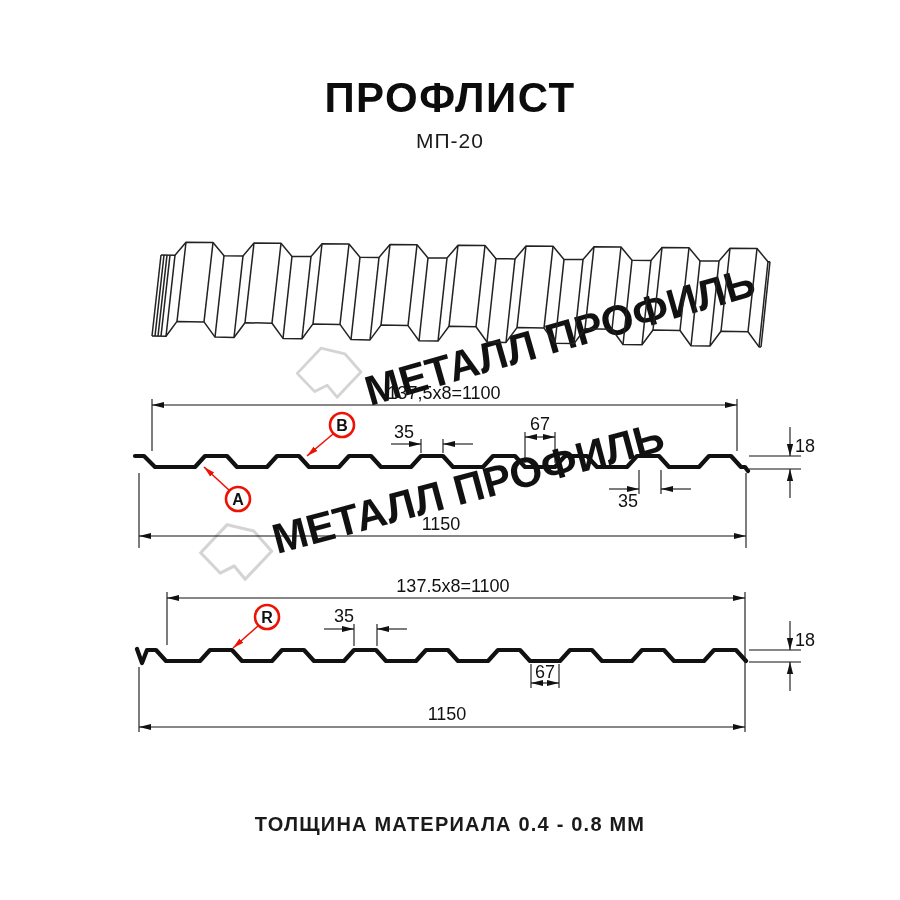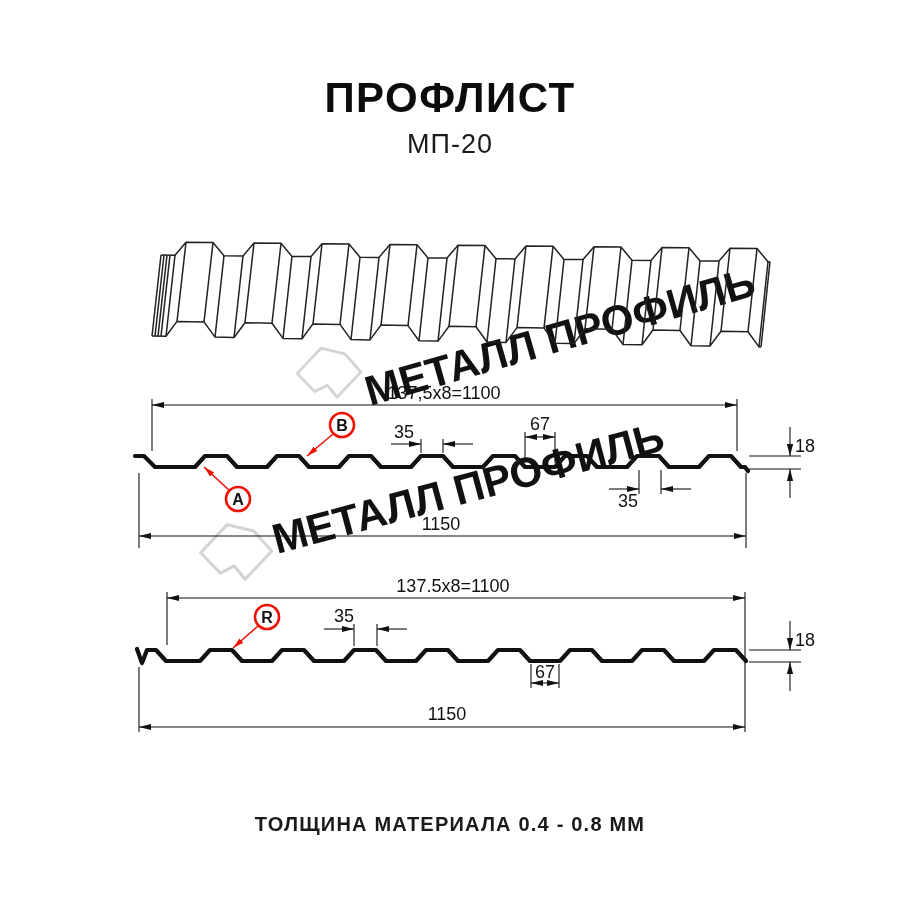--- a/index.html
+++ b/index.html
@@ -1,20 +1,20 @@
 <!DOCTYPE html>
 <html><head>
 <meta charset="utf-8">
 <style>
   html,body{margin:0;padding:0;background:#fff;}
   #stage{position:relative;width:900px;height:900px;background:#ffffff;overflow:hidden;
          font-family:"Liberation Sans",sans-serif;}
   .ctext{position:absolute;left:0;right:0;text-align:center;color:#0c0c0c;}
   .title{top:74px;font-size:42px;font-weight:800;letter-spacing:1.5px;}
-  .subtitle{top:129px;font-size:27px;font-weight:500;letter-spacing:1px;color:#1a1a1a;}
+  .subtitle{top:129px;font-size:21px;font-weight:500;letter-spacing:1px;color:#1a1a1a;}
   .footer{top:796px;font-size:20px;font-weight:700;letter-spacing:1.2px;color:#1a1a1a;margin-top:17px;}
   svg{position:absolute;left:0;top:0;}
   svg text{font-family:"Liberation Sans",sans-serif;fill:#111;font-size:18px;}
   .dimline{stroke:#111;stroke-width:1.1;fill:none;}
   .profile{stroke:#111;stroke-width:4.2;fill:none;stroke-linejoin:round;stroke-linecap:round;}
   .wmtext{font-size:42px;font-weight:700;letter-spacing:0px;}
   .wmlogo{fill:none;stroke-width:4;stroke-linejoin:round;}
   .redcirc{fill:#ffffff;stroke-width:2.6;}
   .redline{stroke-width:1.6;fill:none;}
   .circletter{font-size:16px;font-weight:600;text-anchor:middle;}

